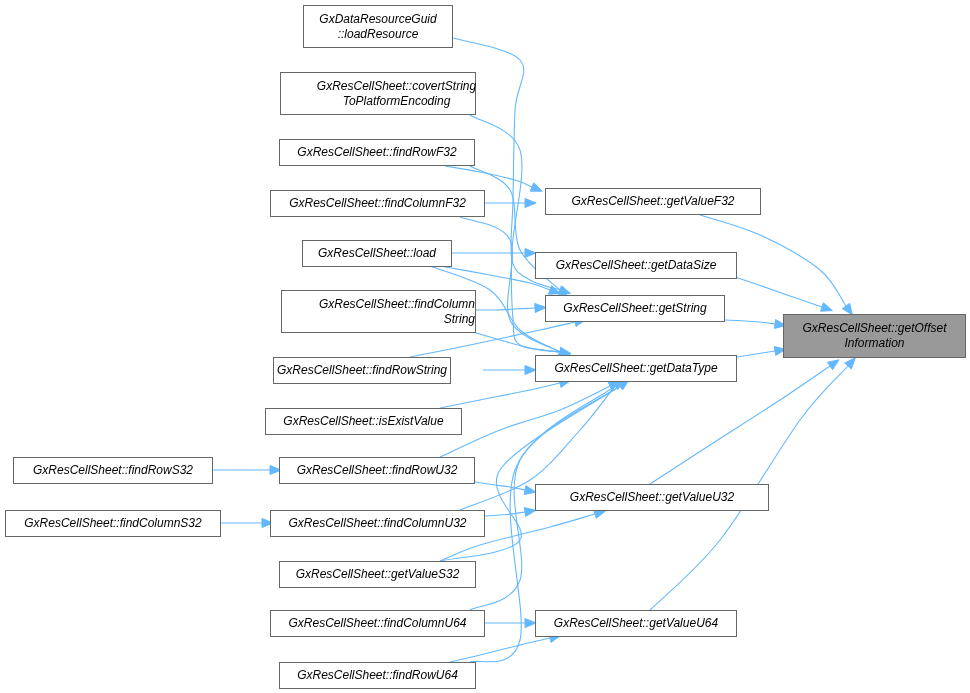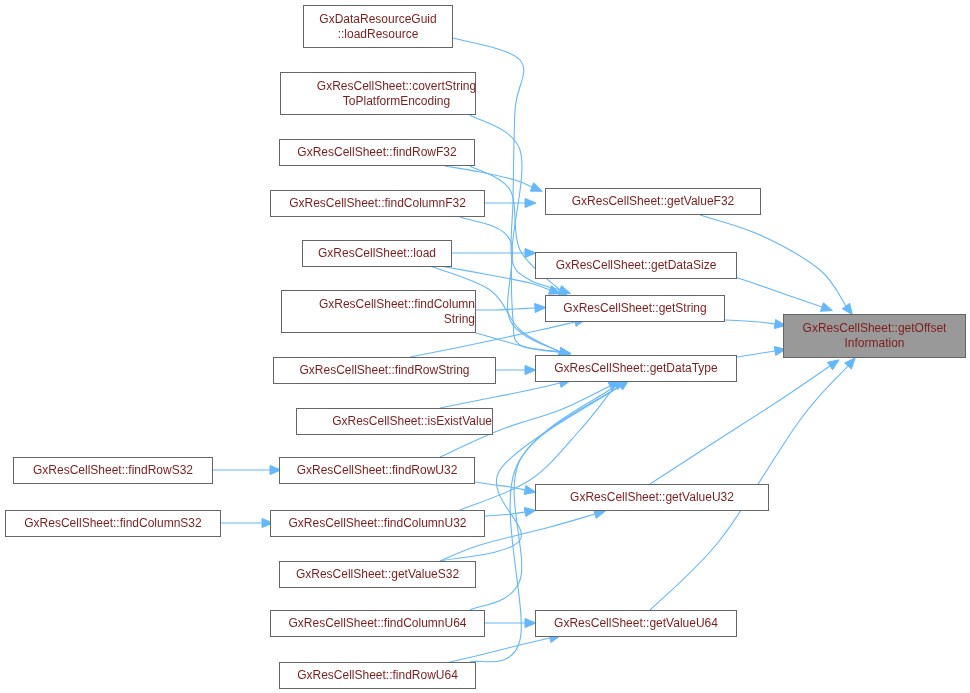--- a/index.html
+++ b/index.html
@@ -1,22 +1,22 @@
 <!DOCTYPE html>
 <html><head>
 <meta charset="utf-8">
 <style>
   html, body { margin: 0; padding: 0; background: #ffffff; }
   body { width: 970px; height: 693px; position: relative; overflow: hidden;
          font-family: "Liberation Sans", sans-serif; }
   #graph { position: absolute; left: 0; top: 0; width: 970px; height: 693px; }
   .node { position: absolute; box-sizing: border-box; background: #ffffff;
-          border: 1px solid #666666; font-size: 12px; color: #7f1d1d;
+          border: 1px solid #666666; font-size: 12px; color: #000000;
           display: flex; flex-direction: column; align-items: center; justify-content: center;
-          text-align: center; line-height: 15px; letter-spacing: 0; cursor: pointer; }
+          text-align: center; line-height: 15px; letter-spacing: 0; cursor: pointer; font-style: italic; }
   .node.focus { background: #999999; border-color: #666666; cursor: default; justify-content: center; }
   .node span { display: block; white-space: nowrap; }
 </style>
 </head>
 <body>
 
 <svg id="graph" xmlns="http://www.w3.org/2000/svg">
     <g>
       <path d="M700,215 C710,218.33333333333334 740,225.83333333333334 760,235 C780,244.16666666666666 805.6666666666666,258.1666666666667 820,270 C834.3333333333334,281.8333333333333 841.6666666666666,300 846,306" fill="none" stroke="#63b8ff" stroke-width="1.1"></path>
       <polygon points="842.3519434722006,308.63470749229964 852.440396092288,314.91747151239866 849.6480565277994,303.36529250770036" fill="#63b8ff" stroke="#63b8ff"></polygon>
@@ -183,24 +183,24 @@
     <div class="node" style="left: 270px; top: 190px; width: 215px; height: 27px;">
       <span>GxResCellSheet::findColumnF32</span>
     </div>
     <div class="node" style="left: 302px; top: 240px; width: 150px; height: 27px;">
       <span>GxResCellSheet::load</span>
     </div>
     <div class="node" style="left: 281px; top: 290px; width: 195px; height: 43px; align-items: flex-end;">
       <span>GxResCellSheet::findColumn</span>
       <span>String</span>
     </div>
-    <div class="node" style="left: 273px; top: 357px; width: 223px; height: 27px;">
+    <div class="node" style="left: 273px; top: 357px; width: 178px; height: 27px;">
       <span>GxResCellSheet::findRowString</span>
     </div>
-    <div class="node" style="left: 296px; top: 408px; width: 197px; height: 27px; align-items: flex-end;">
+    <div class="node" style="left: 265px; top: 408px; width: 197px; height: 27px;">
       <span>GxResCellSheet::isExistValue</span>
     </div>
     <div class="node" style="left: 279px; top: 457px; width: 196px; height: 27px; text-align: center;">
       <span>GxResCellSheet::findRowU32</span>
     </div>
     <div class="node" style="left: 270px; top: 510px; width: 215px; height: 27px;">
       <span>GxResCellSheet::findColumnU32</span>
     </div>
     <div class="node" style="left: 279px; top: 561px; width: 197px; height: 27px;">
       <span>GxResCellSheet::getValueS32</span>

